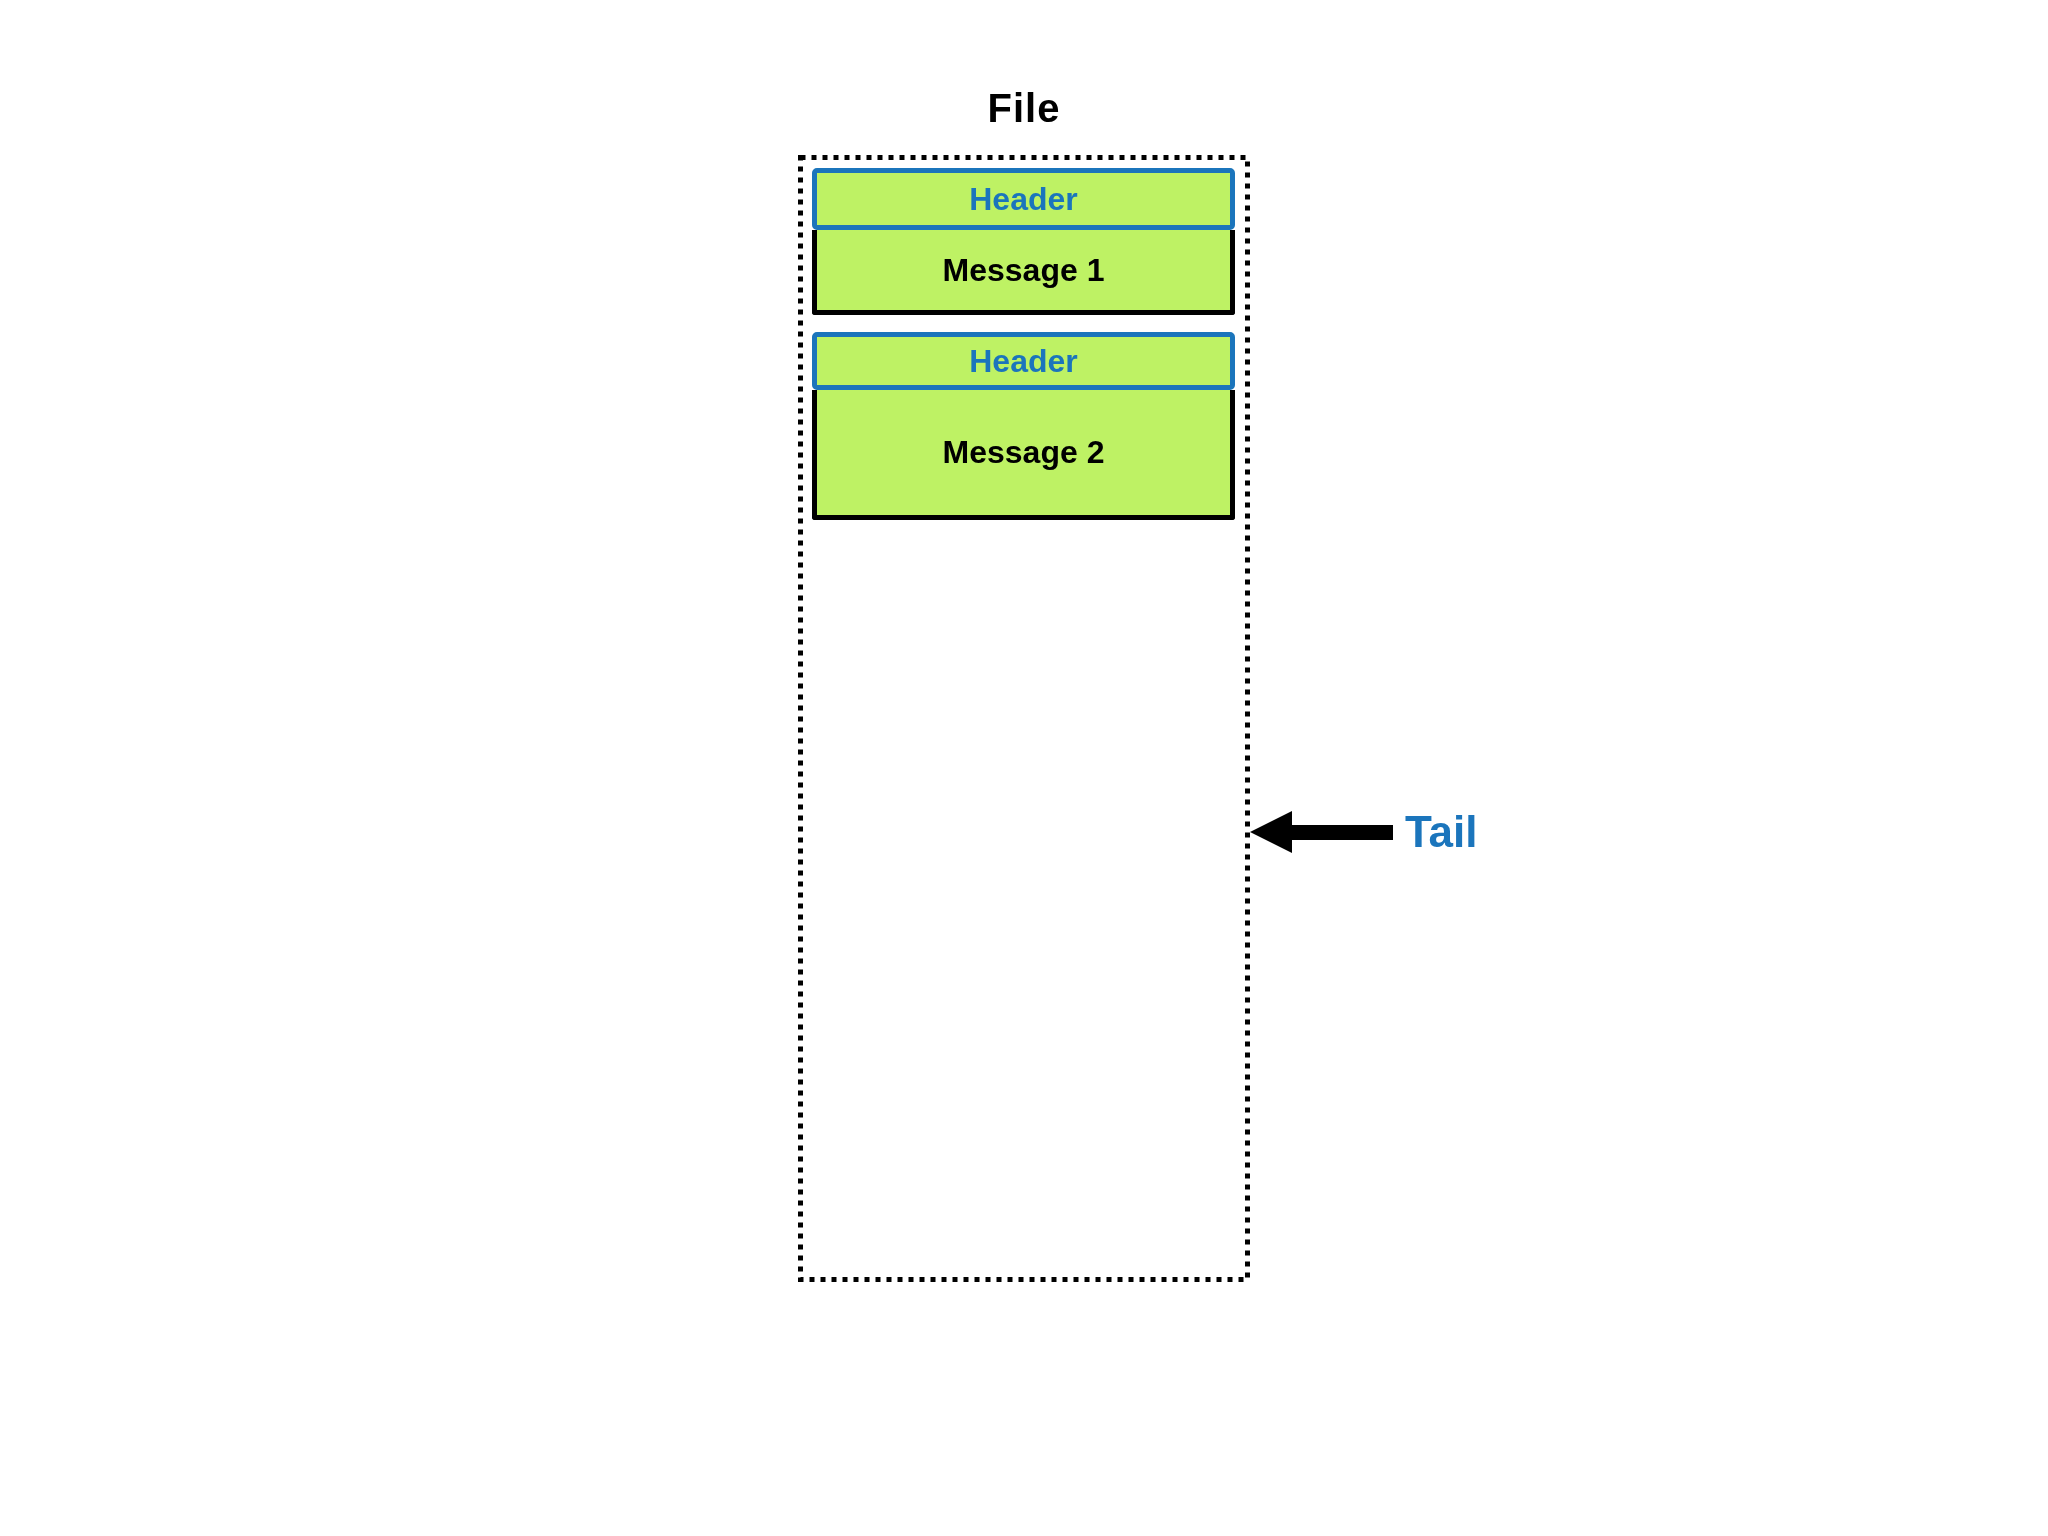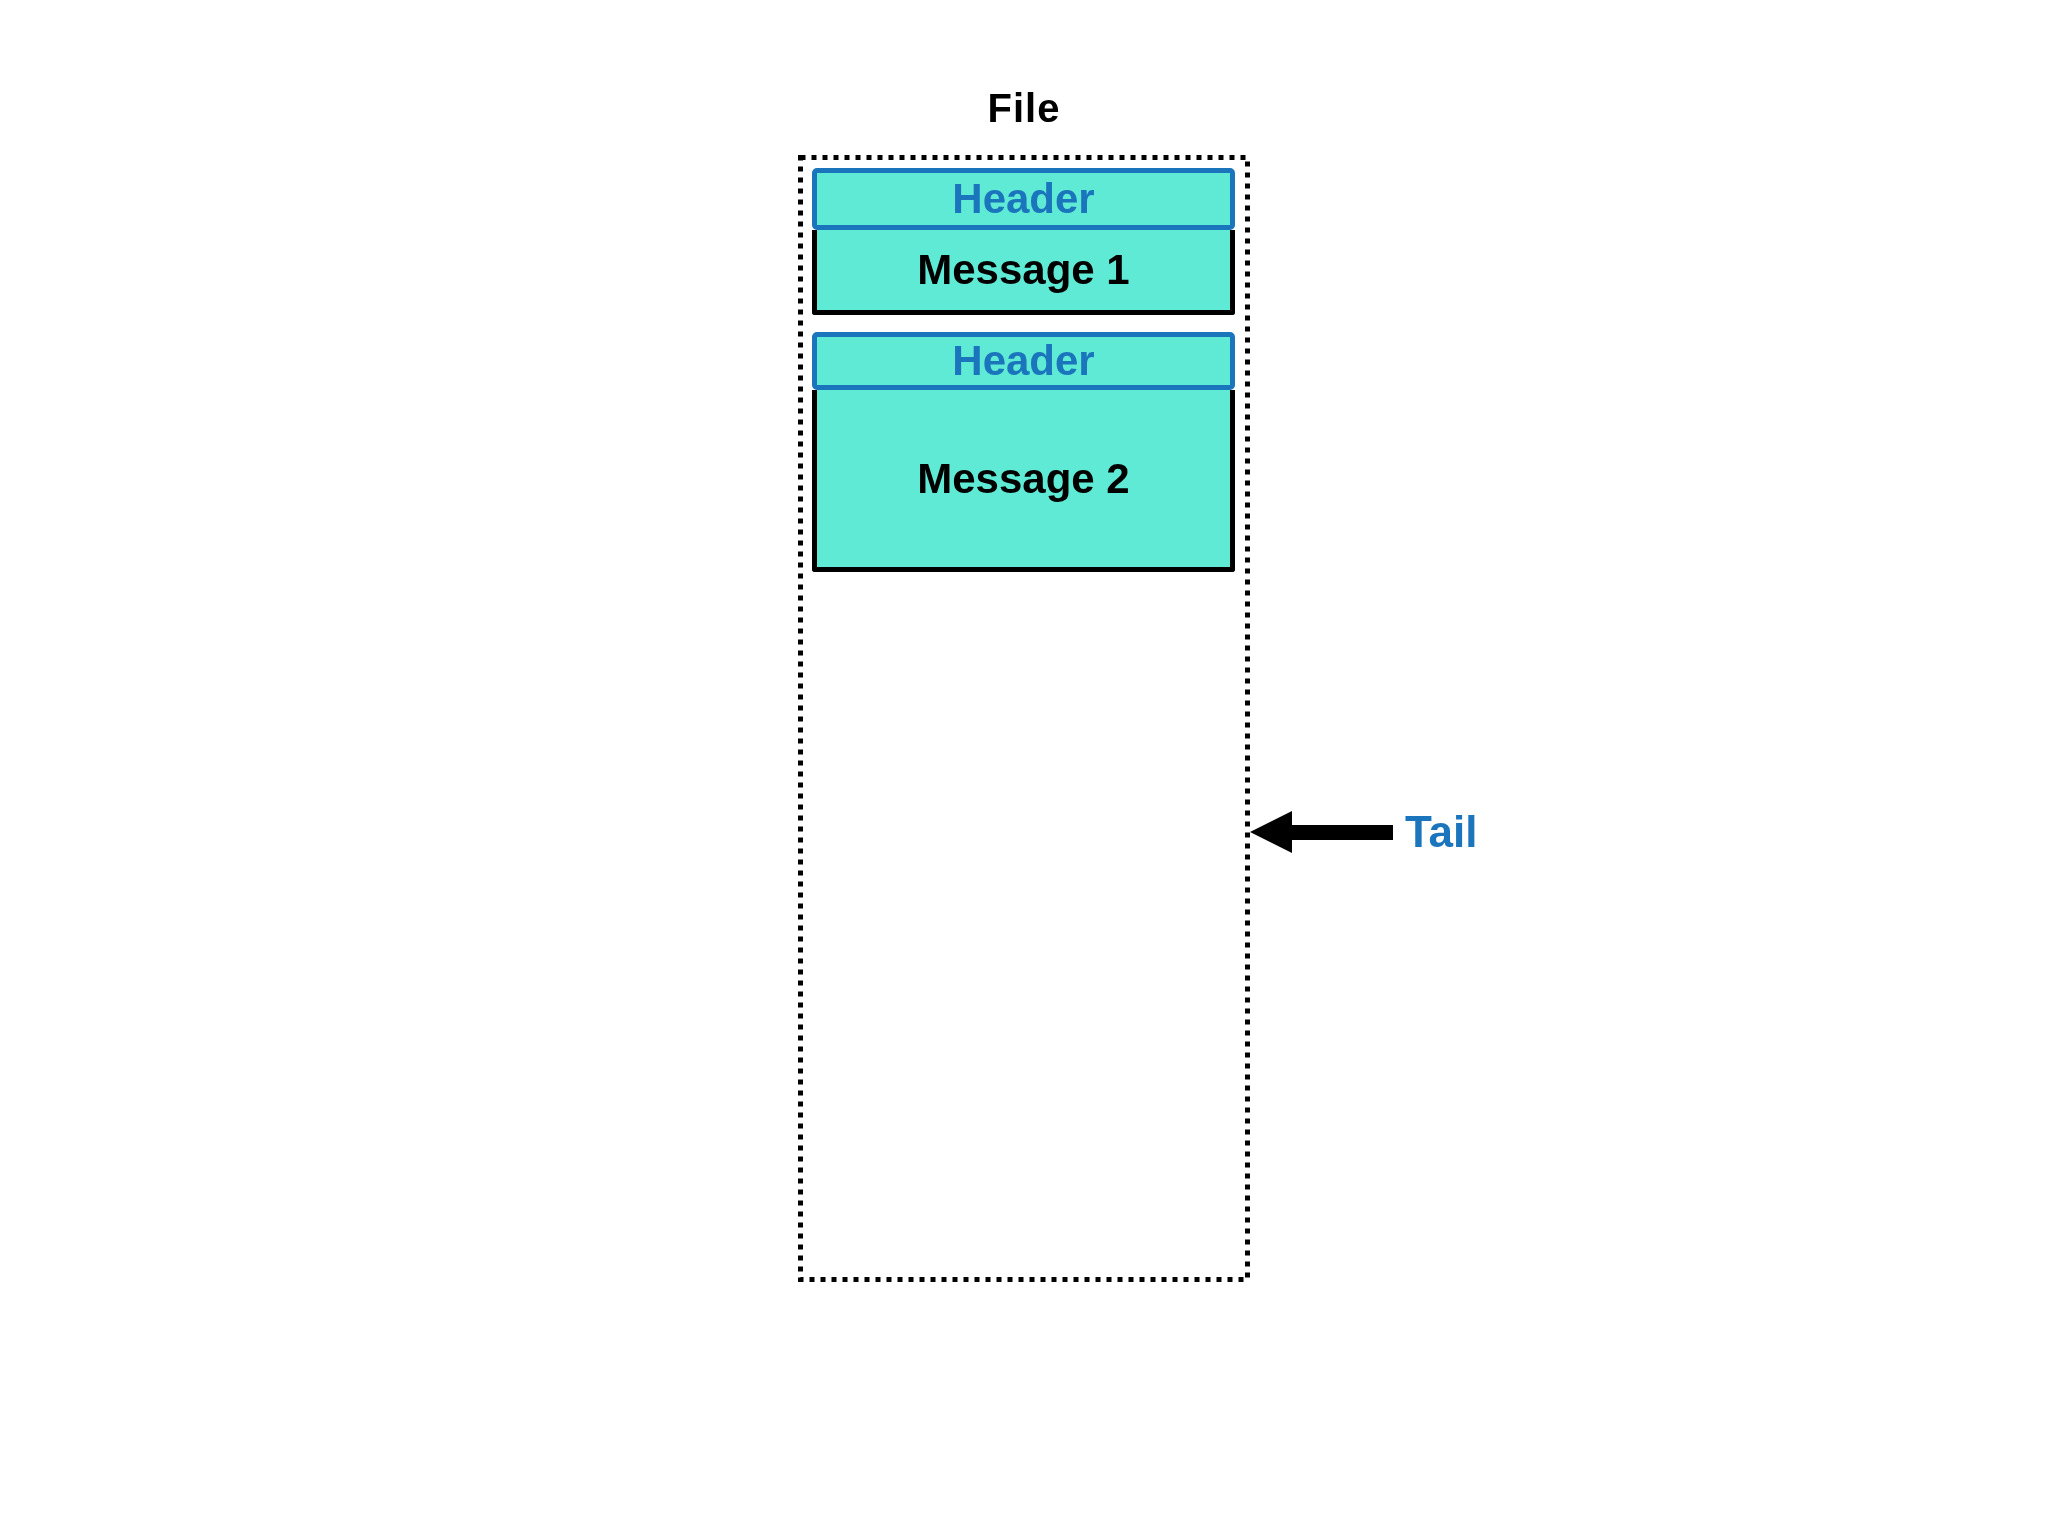--- a/index.html
+++ b/index.html
@@ -32,42 +32,42 @@
     top: 155px;
   }
   .box {
     position: absolute;
     left: 812px;
     width: 423px;
     box-sizing: border-box;
     display: flex;
     align-items: center;
     justify-content: center;
-    background: #5eead4;
+    background: #bef264;
     font-weight: 700;
-    font-size: 42px;
+    font-size: 32px;
     text-align: center;
   }
   .header-box {
     border: 5px solid var(--accent, #1b75bc);
     border-radius: 5px;
     color: var(--accent, #1b75bc);
     z-index: 2;
   }
   .message-box {
     border: 5px solid #000000;
     border-top: none;
     border-radius: 0 0 3px 3px;
     color: #000000;
     z-index: 1;
   }
   .header-box-1 { top: 168px; height: 62px; }
   .message-box-1 { top: 230px; height: 85px; }
   .header-box-2 { top: 332px; height: 58px; }
-  .message-box-2 { top: 390px; height: 182px; }
+  .message-box-2 { top: 390px; height: 130px; }
   .tail-arrow {
     position: absolute;
     left: 1250px;
     top: 809px;
   }
   .tail-label {
     position: absolute;
     left: 1405px;
     top: 806px;
     height: 52px;

